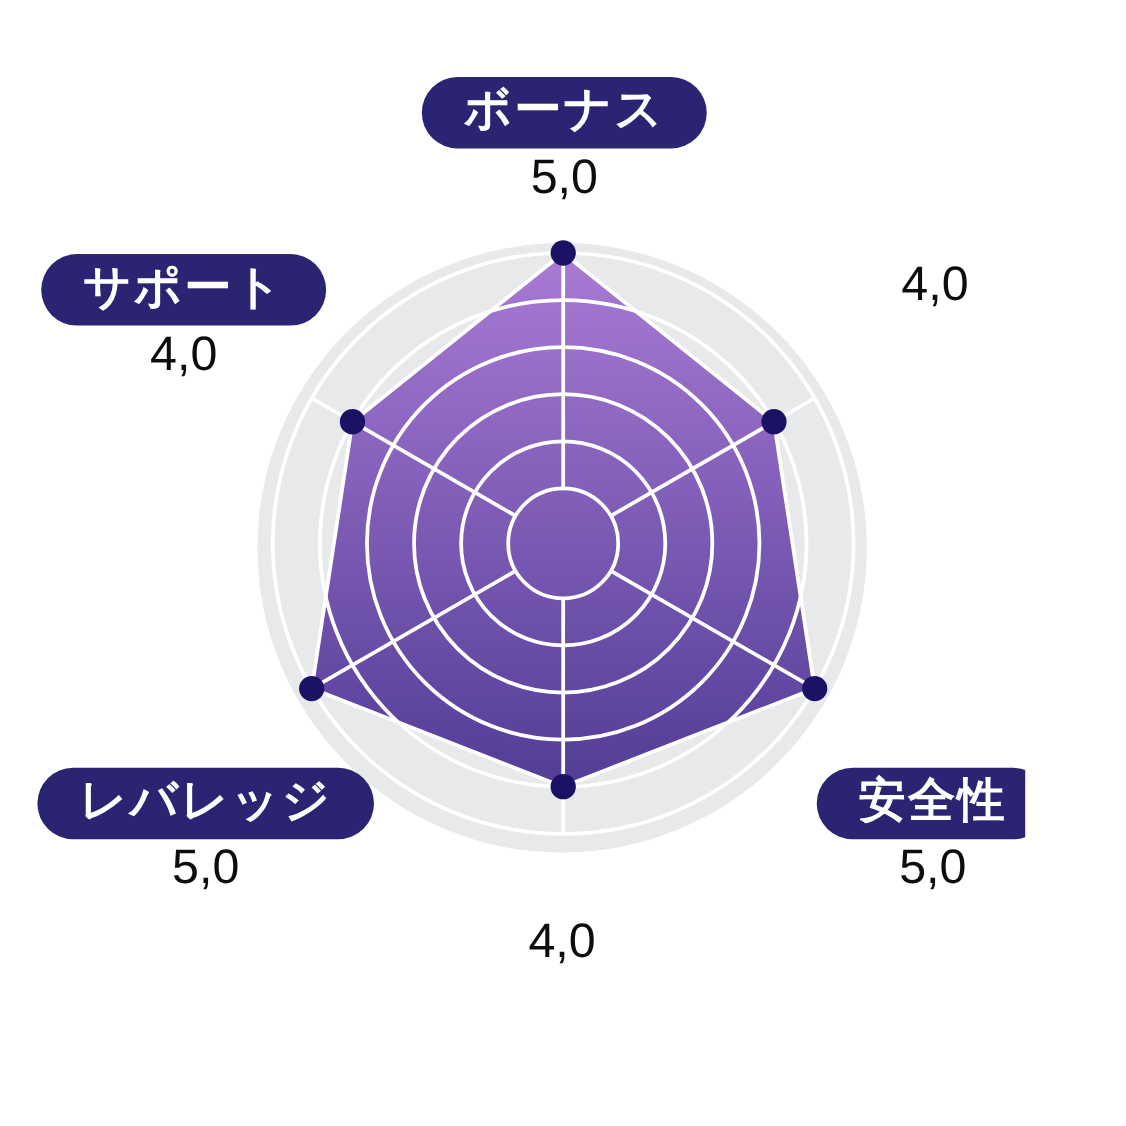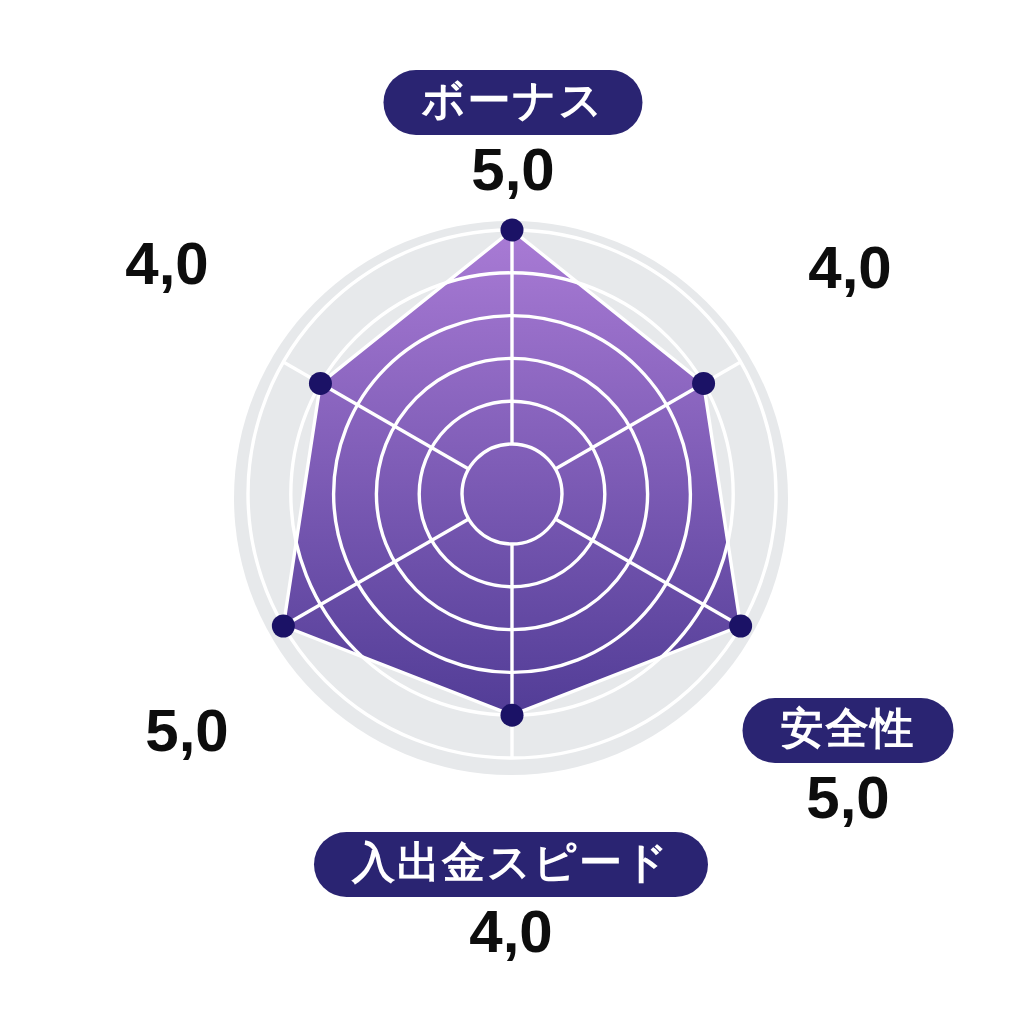--- a/index.html
+++ b/index.html
@@ -2,21 +2,20 @@
 <html style="--pill-bg: #2a2472;"><head>
 <meta charset="utf-8">
 <style>
   html,body{margin:0;padding:0;background:#ffffff;}
   .stage{
     position:relative;
     width:932px;height:1024px;
     background:#ffffff;
     overflow:hidden;
     font-family:"Liberation Sans","DejaVu Sans",sans-serif;
-    padding-left:32px;
   }
   #radar-svg{position:absolute;left:0;top:0;}
   .axis-group{
     position:absolute;
     transform:translateX(-50%);
     display:flex;flex-direction:column;align-items:center;
     gap:2px;
     white-space:nowrap;
   }
   .pill{
@@ -24,22 +23,22 @@
     color:#ffffff;
     font-size:43px;
     font-weight:bold;
     letter-spacing:2px;
     padding:9px 38px 13px 38px;
     border-radius:36px;
     line-height:1.0;
   }
   .axis-value{
     color:#0d0d0d;
-    font-size:60px;
-    font-weight:700;
+    font-size:44px;
+    font-weight:400;
     line-height:1.1;
   }
   
   .pos-bonus        {left:513px; top:70px;}
   .pos-trading-cost {left:850px; top:235px;}
   .pos-safety       {left:848px; top:698px;}
   .pos-deposit-speed{left:511px; top:832px;}
   .pos-leverage     {left:187px; top:698px;}
   .pos-support      {left:167px; top:231px;}
 </style>
@@ -86,25 +85,26 @@
   <div class="axis-group pos-trading-cost">
     <div class="axis-value" style="color: rgb(13, 13, 13);">4,0</div>
   </div>
 
   <div class="axis-group pos-safety">
     <div class="pill" style="background: rgb(42, 36, 114);">安全性</div>
     <div class="axis-value" style="color: rgb(13, 13, 13);">5,0</div>
   </div>
 
   <div class="axis-group pos-deposit-speed">
-    <div class="pill" style="background: rgb(42, 36, 114);">入出金スピード</div>
     <div class="axis-value" style="color: rgb(13, 13, 13);">4,0</div>
   </div>
 
   <div class="axis-group pos-leverage">
+    <div class="pill" style="background: rgb(42, 36, 114);">レバレッジ</div>
     <div class="axis-value" style="color: rgb(13, 13, 13);">5,0</div>
   </div>
 
   <div class="axis-group pos-support">
+    <div class="pill" style="background: rgb(42, 36, 114);">サポート</div>
     <div class="axis-value" style="color: rgb(13, 13, 13);">4,0</div>
   </div>
 
 </div>
 
 </body></html>

